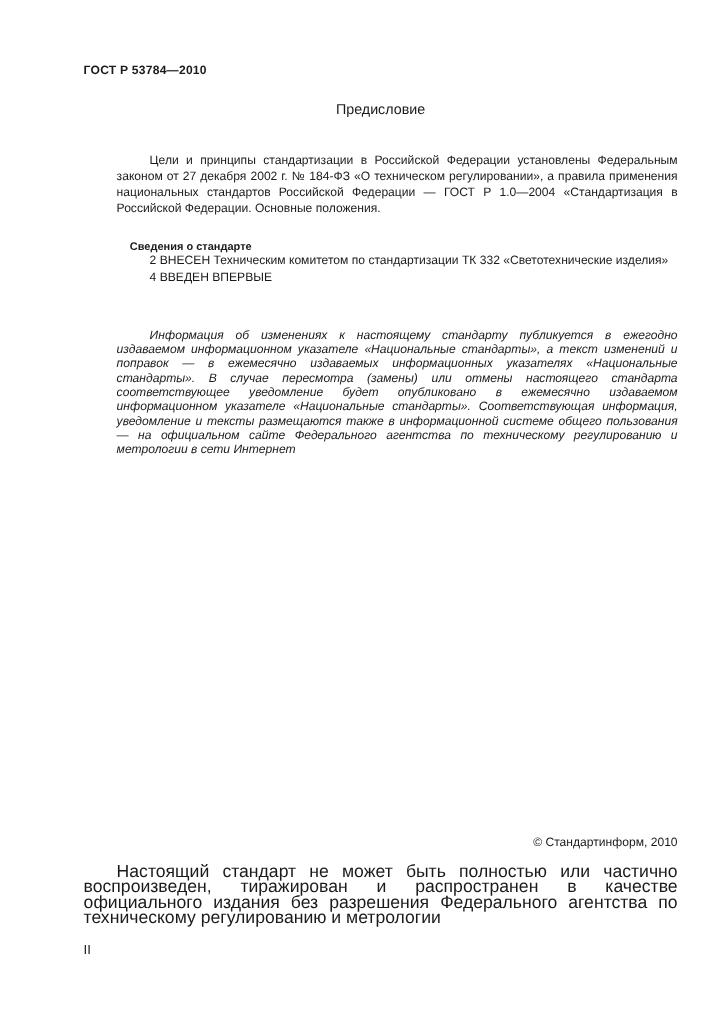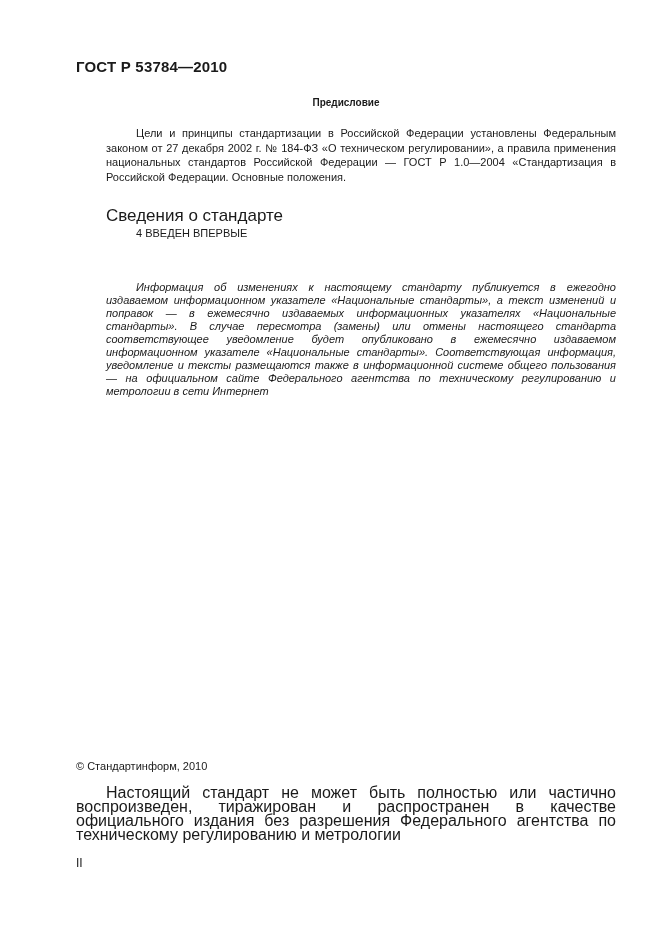--- a/index.html
+++ b/index.html
@@ -12,62 +12,63 @@
     position: relative;
     width: 661px;
     height: 936px;
     background: #ffffff;
     margin: 0 auto;
     box-sizing: border-box;
     padding: 58px 45px 0 76px;
     color: #1a1a1a;
   }
   .doc-code {
-    font-size: 15px;
+    font-size: 11px;
     font-weight: bold;
     letter-spacing: 0.2px;
     margin: 0 0 0 0;
   }
   .page-title {
-    font-size: 10px;
-    font-weight: bold;
+    font-size: 13px;
+    font-weight: normal;
     text-align: center;
-    margin: 22px 0 18px 0;
+    margin: 22px 0 32px 0;
   }
   p.body {
     font-size: 11px;
     line-height: 14.5px;
     text-align: justify;
     margin: 0 0 0 0;
   }
   p.indent {
     text-indent: 30px;
     margin-left: 30px;
   }
   .section-heading {
-    font-size: 17px;
-    font-weight: normal;
-    margin: 22px 0 0 30px;
+    font-size: 10px;
+    font-weight: bold;
+    margin: 22px 0 0 42px;
   }
   .std-item {
     margin-top: 15px;
   }
   .italic-note {
     font-style: italic;
     margin-top: 40px !important;
     line-height: 13px !important;
   }
   .bottom-block {
     position: absolute;
     left: 76px;
     right: 45px;
     bottom: 66px;
   }
   .copyright {
     font-size: 11px;
+    text-align: right;
     margin: 0 0 14px 0;
   }
   .footer-note {
     font-size: 16px;
     line-height: 14px;
     text-align: justify;
     text-indent: 30px;
     margin: 0 0 14px 0;
   }
   .page-number {
@@ -82,20 +83,21 @@
 
   <div class="doc-code">ГОСТ Р 53784—2010</div>
 
   <div class="page-title">Предисловие</div>
 
   <p class="body indent">Цели и принципы стандартизации в Российской Федерации установлены Федеральным законом от 27 декабря 2002 г. № 184-ФЗ «О техническом регулировании», а правила применения национальных стандартов Российской Федерации — ГОСТ Р 1.0—2004 «Стандартизация в Российской Федерации. Основные положения.</p>
 
   <div class="section-heading">Сведения о стандарте</div>
 
 
+  <p class="body indent std-item">2 ВНЕСЕН Техническим комитетом по стандартизации ТК 332 «Светотехнические изделия»</p>
 
 
   <p class="body indent std-item">4 ВВЕДЕН ВПЕРВЫЕ</p>
 
   <p class="body indent italic-note">Информация об изменениях к настоящему стандарту публикуется в ежегодно издаваемом информационном указателе «Национальные стандарты», а текст изменений и поправок — в ежемесячно издаваемых информационных указателях «Национальные стандарты». В случае пересмотра (замены) или отмены настоящего стандарта соответствующее уведомление будет опубликовано в ежемесячно издаваемом информационном указателе «Национальные стандарты». Соответствующая информация, уведомление и тексты размещаются также в информационной системе общего пользования — на официальном сайте Федерального агентства по техническому регулированию и метрологии в сети Интернет</p>
 
   <div class="bottom-block">
     <div class="copyright">© Стандартинформ, 2010</div>
 
     <p class="footer-note">Настоящий стандарт не может быть полностью или частично воспроизведен, тиражирован и распространен в качестве официального издания без разрешения Федерального агентства по техническому регулированию и метрологии</p>

